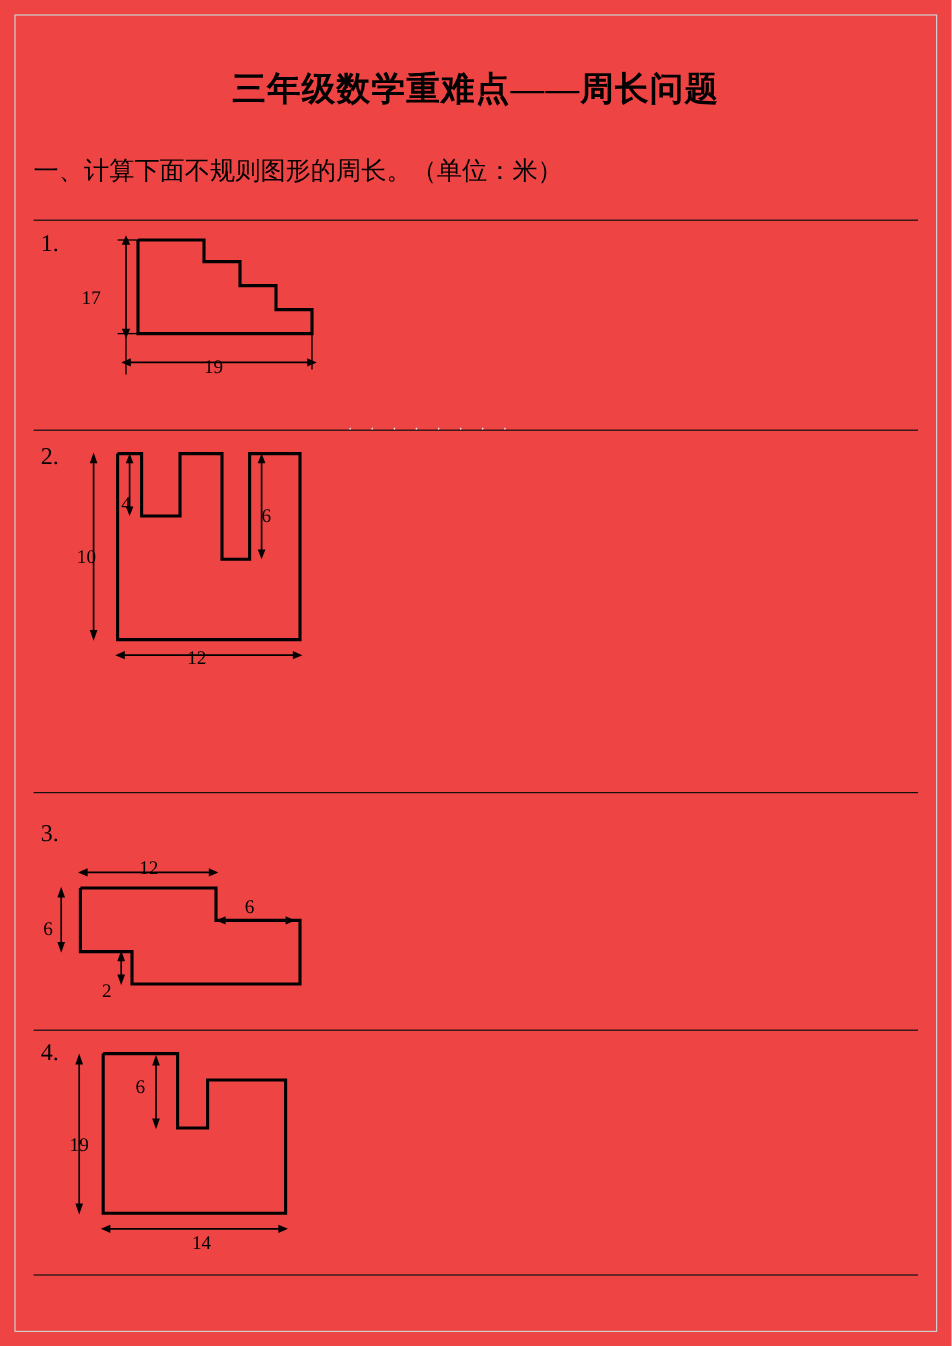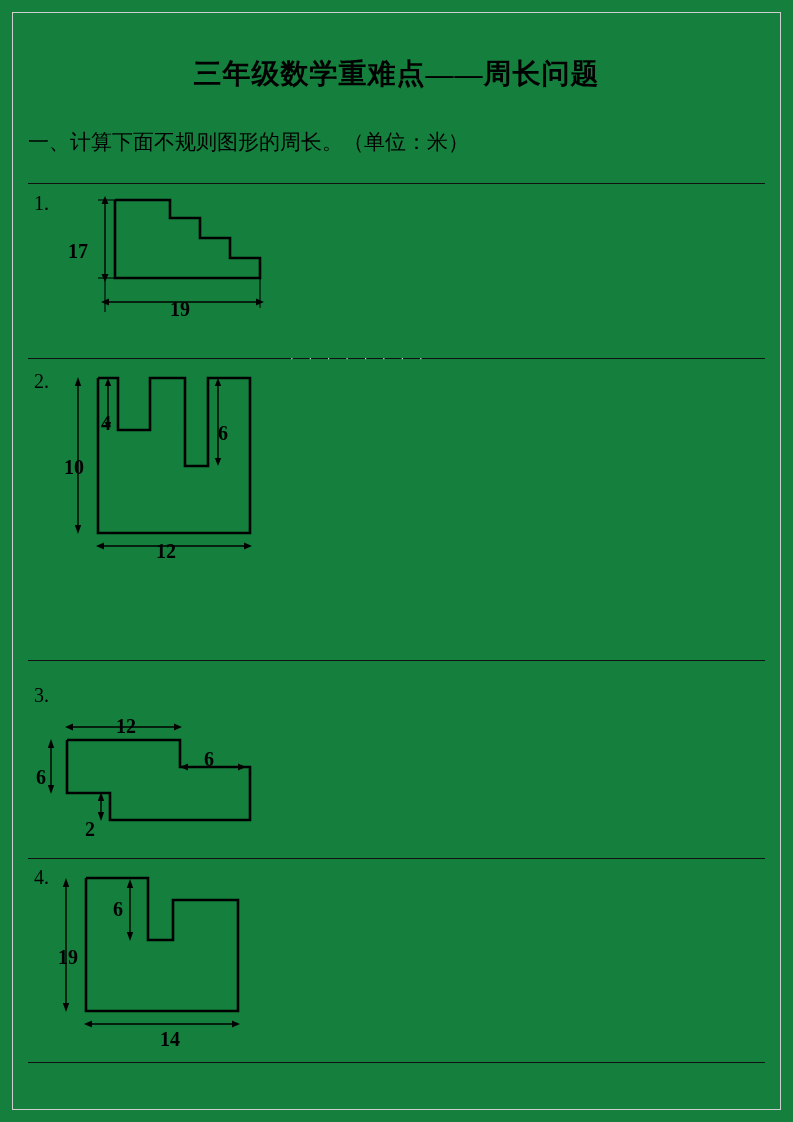--- a/index.html
+++ b/index.html
@@ -4,21 +4,21 @@
 <style>
   html, body {
     margin: 0;
     padding: 0;
     background: #f0f0f0;
   }
   .page {
     position: relative;
     width: 793px;
     height: 1122px;
-    background: #15803d;
+    background: #ef4444;
     margin: 0 auto;
     overflow: hidden;
     font-family: "Liberation Serif", "DejaVu Serif", serif;
     color: #000;
   }
   .page-border {
     position: absolute;
     left: 12px;
     top: 12px;
     width: 769px;
@@ -55,22 +55,22 @@
   .qnum {
     position: absolute;
     font-size: 20px;
     font-family: "Liberation Serif", "DejaVu Serif", serif;
   }
   .figure {
     position: absolute;
   }
   .dimlabel {
     position: absolute;
-    font-size: 20px;
-    font-weight: bold;
+    font-size: 16px;
+    font-weight: normal;
     font-family: "Liberation Serif", "DejaVu Serif", serif;
   }
   .watermark {
     position: absolute;
     font-size: 11px;
     color: #eef3f7;
     letter-spacing: 6px;
     user-select: none;
   }
   svg { display: block; }

